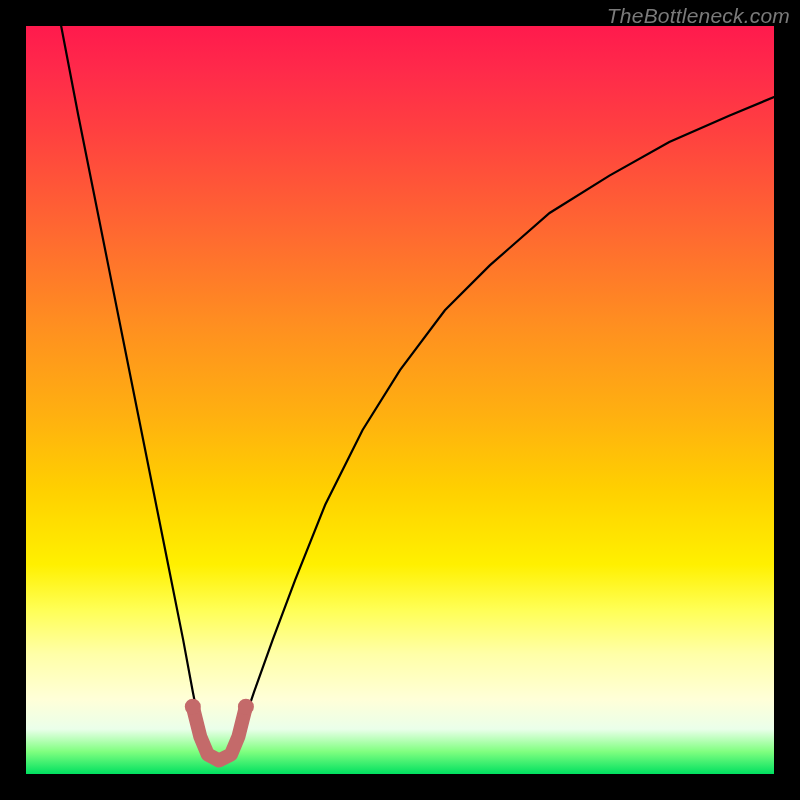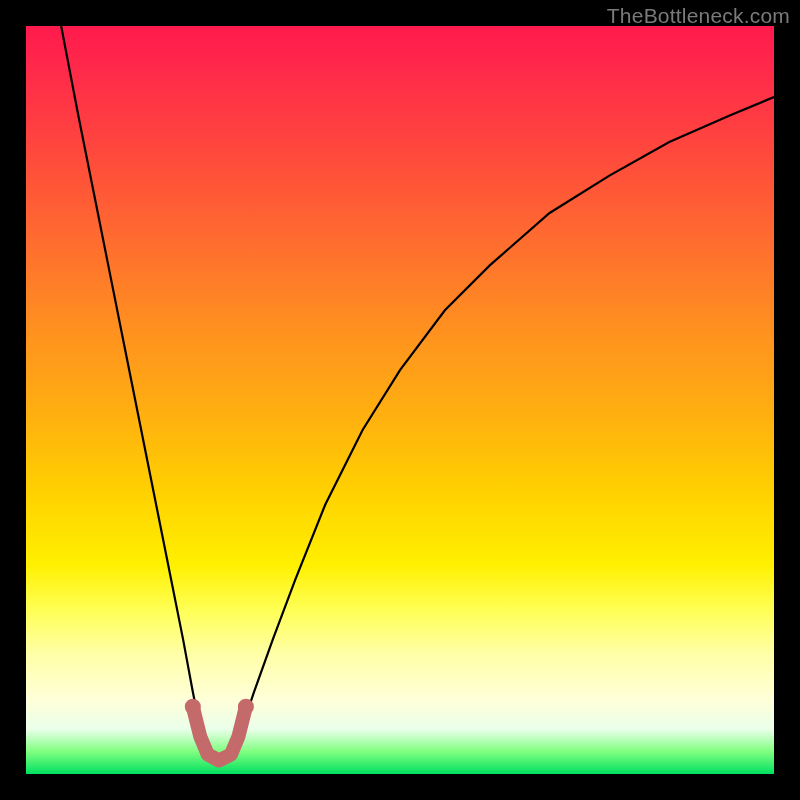--- a/index.html
+++ b/index.html
@@ -36,20 +36,21 @@
   }
   .watermark {
     position: absolute;
     top: 4px;
     right: 10px;
     color: #7a7a7a;
     font-size: 21px;
     font-weight: 500;
     letter-spacing: 0.2px;
     z-index: 20;
+    font-style: italic;
   }
   svg.curve {
     position: absolute;
     left: 0;
     top: 0;
     width: 748px;
     height: 748px;
     z-index: 10;
   }
   .curve-path {

